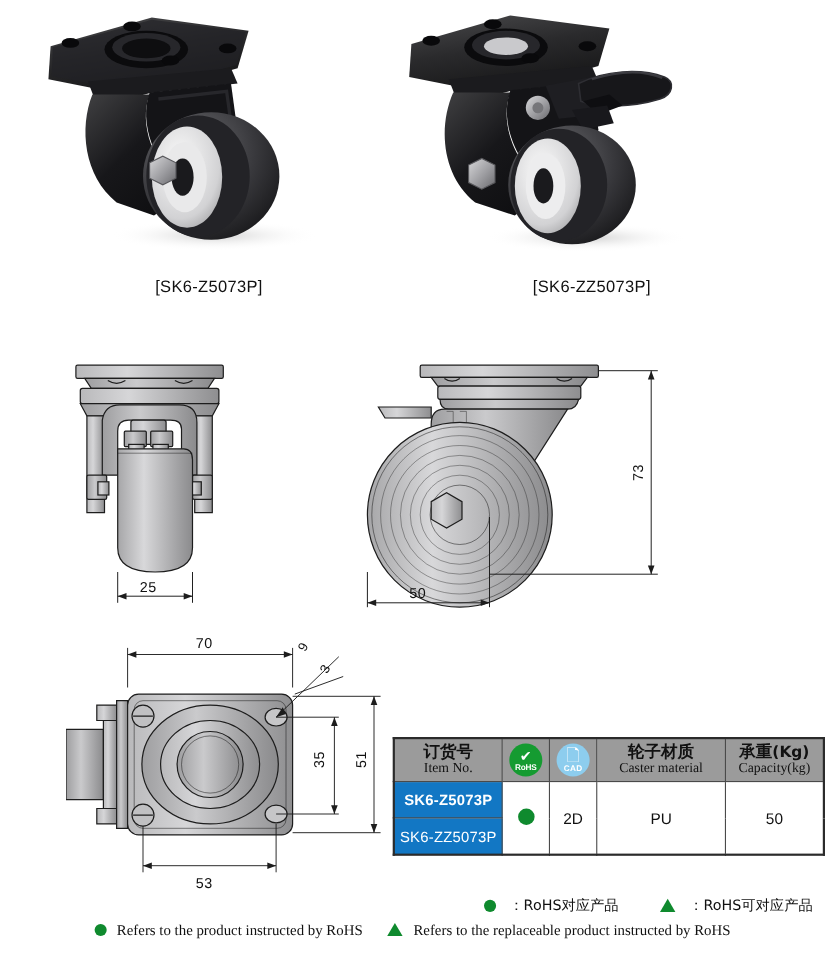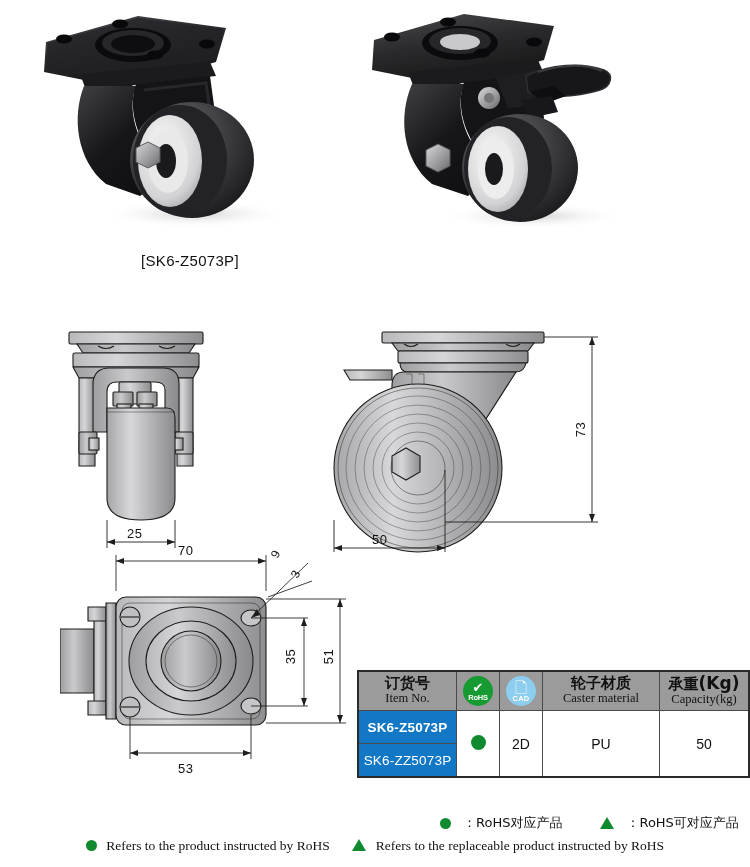--- a/index.html
+++ b/index.html
@@ -22,21 +22,21 @@
   
   .tbl-wrap{position:absolute;left:357px;top:670px;width:389px;height:108px;}
   table.spec{border-collapse:collapse;width:389px;height:108px;
              table-layout:fixed;border:2px solid #2b2b2b;}
   table.spec td{border:1px solid #4a4a4a;text-align:center;vertical-align:middle;padding:0;}
   .hd{background:#9b9b9b;}
   .hd .cn{font-size:15px;font-weight:bold;color:#111;line-height:1.05;
           font-family:"DejaVu Sans",sans-serif;}
   .hd .en{font-size:12.5px;color:#111;line-height:1.1;
           font-family:"Liberation Serif",serif;}
-  .hd .cn small{font-size:17px;font-weight:bold;}
+  .hd .cn small{font-size:14px;font-weight:bold;}
   .item{background:#1277c4;color:#fff;font-size:13.5px;letter-spacing:.2px;
         font-family:"Liberation Sans",sans-serif;}
   .val{background:#fff;font-size:14px;color:#111;font-family:"Liberation Sans",sans-serif;}
   .dot-green{width:15px;height:15px;border-radius:50%;background:#0f8a2e;
              display:inline-block;}
   .rohs-badge{width:30px;height:30px;border-radius:50%;background:#159b31;
       display:inline-flex;flex-direction:column;align-items:center;justify-content:center;
       color:#fff;line-height:1;}
   .rohs-badge .tick{font-size:13px;margin-top:1px;}
   .rohs-badge .txt{font-size:7.5px;font-weight:bold;letter-spacing:-.2px;}
@@ -165,20 +165,21 @@
         <ellipse cx="140" cy="168" rx="44" ry="51" fill="#232327"></ellipse>
         <ellipse cx="130" cy="169" rx="30" ry="43" fill="url(#hubG)"></ellipse>
         <ellipse cx="128" cy="169" rx="18" ry="30" fill="#ededee"></ellipse>
         <ellipse cx="126" cy="169" rx="9" ry="16" fill="#1a1a1d"></ellipse>
       </g>
       <g>
         <polygon points="58,150 70,144 82,150 82,166 70,172 58,166" fill="url(#boltG)" stroke="#58585c" stroke-width="1"></polygon>
       </g>
     </svg>
   </div>
+  <div class="cap" style="left:368px;top:252px;">[SK6-ZZ5073P]</div>
 </div>
 
 <div class="dwg" style="left:43px;top:320px;">
   <svg width="280" height="250" viewBox="0 0 280 250">
     <defs>
       <linearGradient id="mg1" x1="0" y1="0" x2="1" y2="0">
         <stop offset="0" stop-color="#b9b9bb"></stop>
           <stop offset="0.35" stop-color="#d6d6d8"></stop>
         <stop offset="0.75" stop-color="#a9a9ab"></stop>
           <stop offset="1" stop-color="#8e8e90"></stop>
@@ -279,21 +280,21 @@
       <line x1="125" y1="202" x2="278" y2="202"></line>
       <line x1="272" y1="17" x2="272" y2="202"></line>
       <polygon points="272,17 269,25 275,25" fill="#1d1d1d" stroke="none"></polygon>
       <polygon points="272,202 269,194 275,194" fill="#1d1d1d" stroke="none"></polygon>
     </g>
   </svg>
   <div class="dim-txt" style="left:52px;top:212px;">50</div>
   <div class="dim-txt rot90" style="left:248px;top:102px;width:24px;text-align:center;">73</div>
 </div>
 
-<div class="dwg" style="left:60px;top:541px;">
+<div class="dwg" style="left:60px;top:575px;">
   <svg width="300" height="250" viewBox="0 0 300 250">
     <g stroke="#1d1d1d" stroke-width="1.1" fill="none">
 
       <path d="M0,88 L34,88 L34,152 L0,152 Z" fill="url(#mg2)"></path>
       <path d="M34,76 L46,76 L46,164 L34,164 Z" fill="url(#mg1)"></path>
       <path d="M28,66 L46,66 L46,80 L28,80 Z" fill="url(#mg1)"></path>
       <path d="M28,160 L46,160 L46,174 L28,174 Z" fill="url(#mg1)"></path>
       <path d="M46,62 L56,62 L56,178 L46,178 Z" fill="url(#mg2)"></path>
 
       <rect x="56" y="56" width="150" height="128" rx="10" fill="url(#mg1)"></rect>

